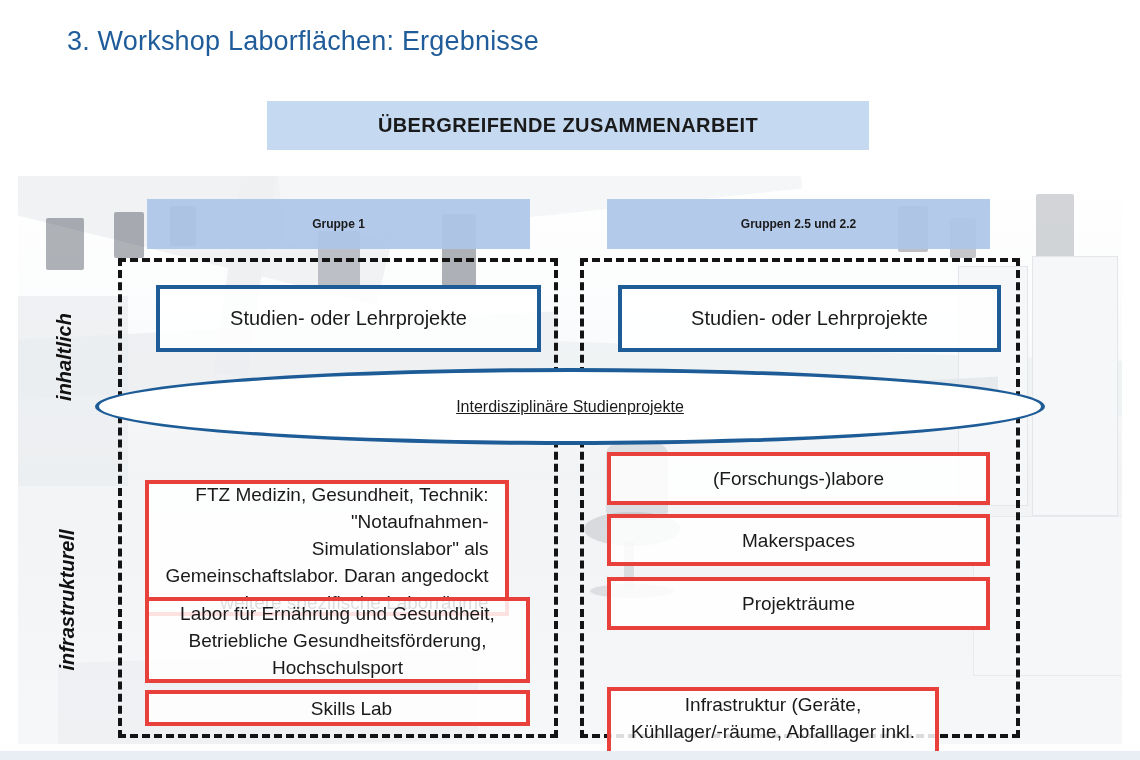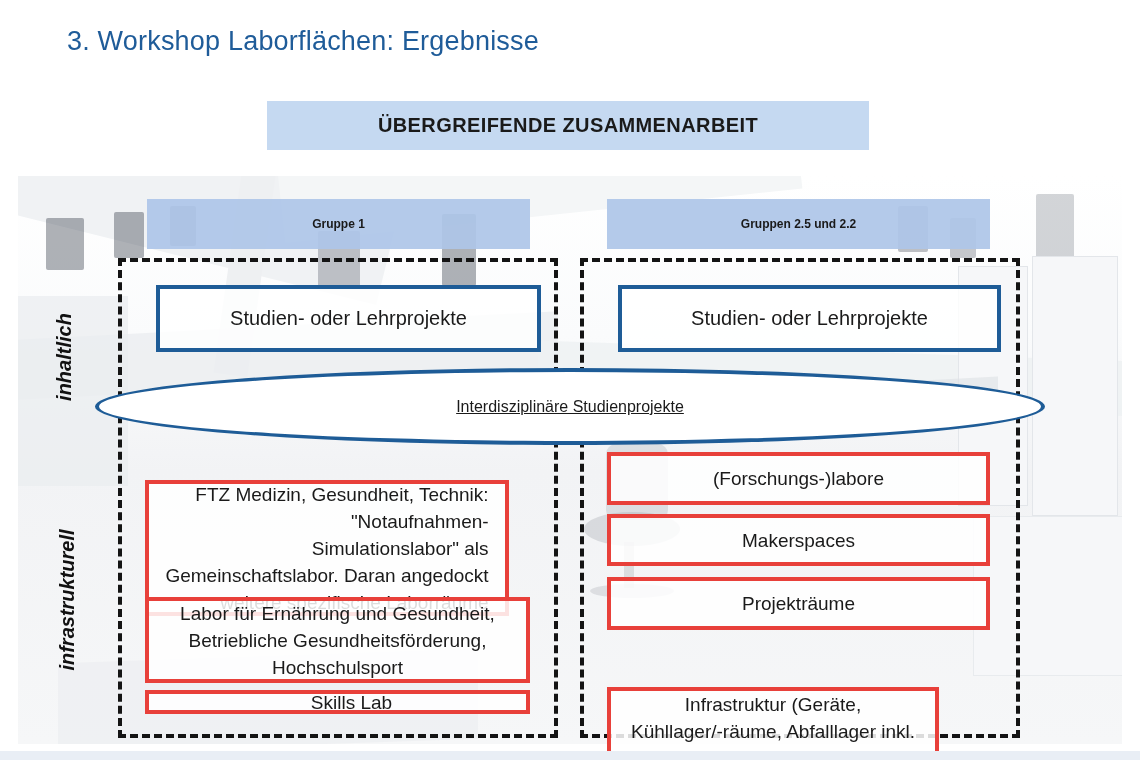--- a/index.html
+++ b/index.html
@@ -76,21 +76,21 @@
 
   .ellipse{position:absolute;left:95px;top:368px;width:950px;height:77px;
     border:4px solid var(--blue-border);border-radius:50%;background:#ffffff;
     display:flex;align-items:center;justify-content:center;font-size:16px;z-index:5;text-decoration:underline;}
 
   .redbox{position:absolute;border:4px solid var(--red-border);
     background:rgba(255,255,255,.85);display:flex;align-items:center;justify-content:center;
     font-size:19px;line-height:27px;text-align:center;white-space:pre-line;}
   .rA{left:145px;top:480px;width:364px;height:136px;text-align:right;}
   .rB{left:145px;top:597px;width:385px;height:86px;}
-  .rC{left:145px;top:690px;width:385px;height:24px;padding-left:28px;}
+  .rC{left:145px;top:690px;width:385px;height:36px;padding-left:28px;}
   .rD{left:607px;top:452px;width:383px;height:53px;}
   .rE{left:607px;top:514px;width:383px;height:52px;}
   .rF{left:607px;top:577px;width:383px;height:53px;}
   .rG{left:607px;top:639px;width:332px;height:89px;margin-top:48px;}
 
   
   .side-label{position:absolute;font-style:italic;font-weight:700;font-size:20px;
     text-align:center;transform:rotate(-90deg);color:#111;}
   .side-label.inhaltlich{left:-8px;top:343px;width:150px;height:28px;}
   .side-label.infrastrukturell{left:-30px;top:586px;width:200px;height:28px;}

